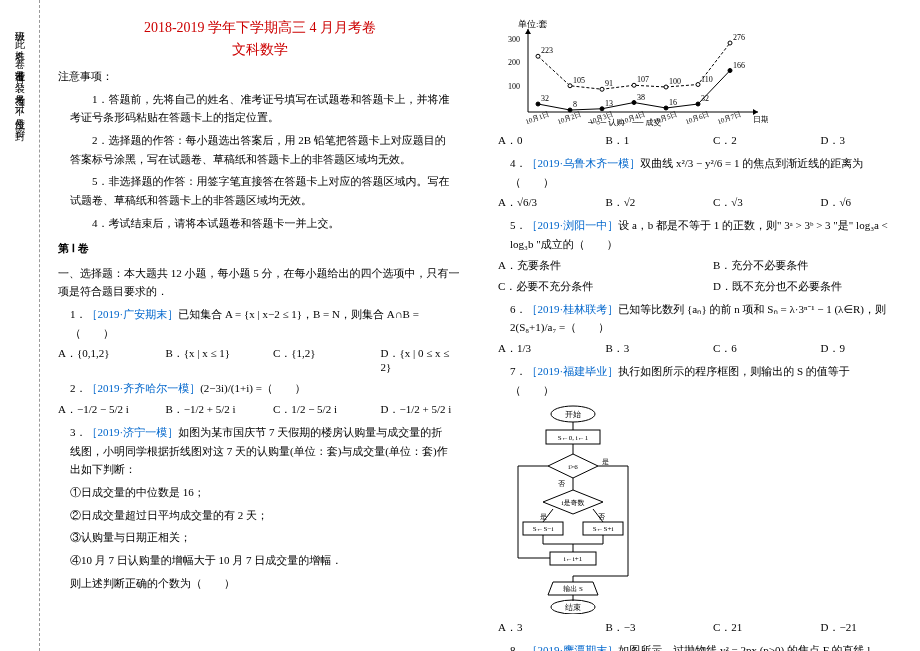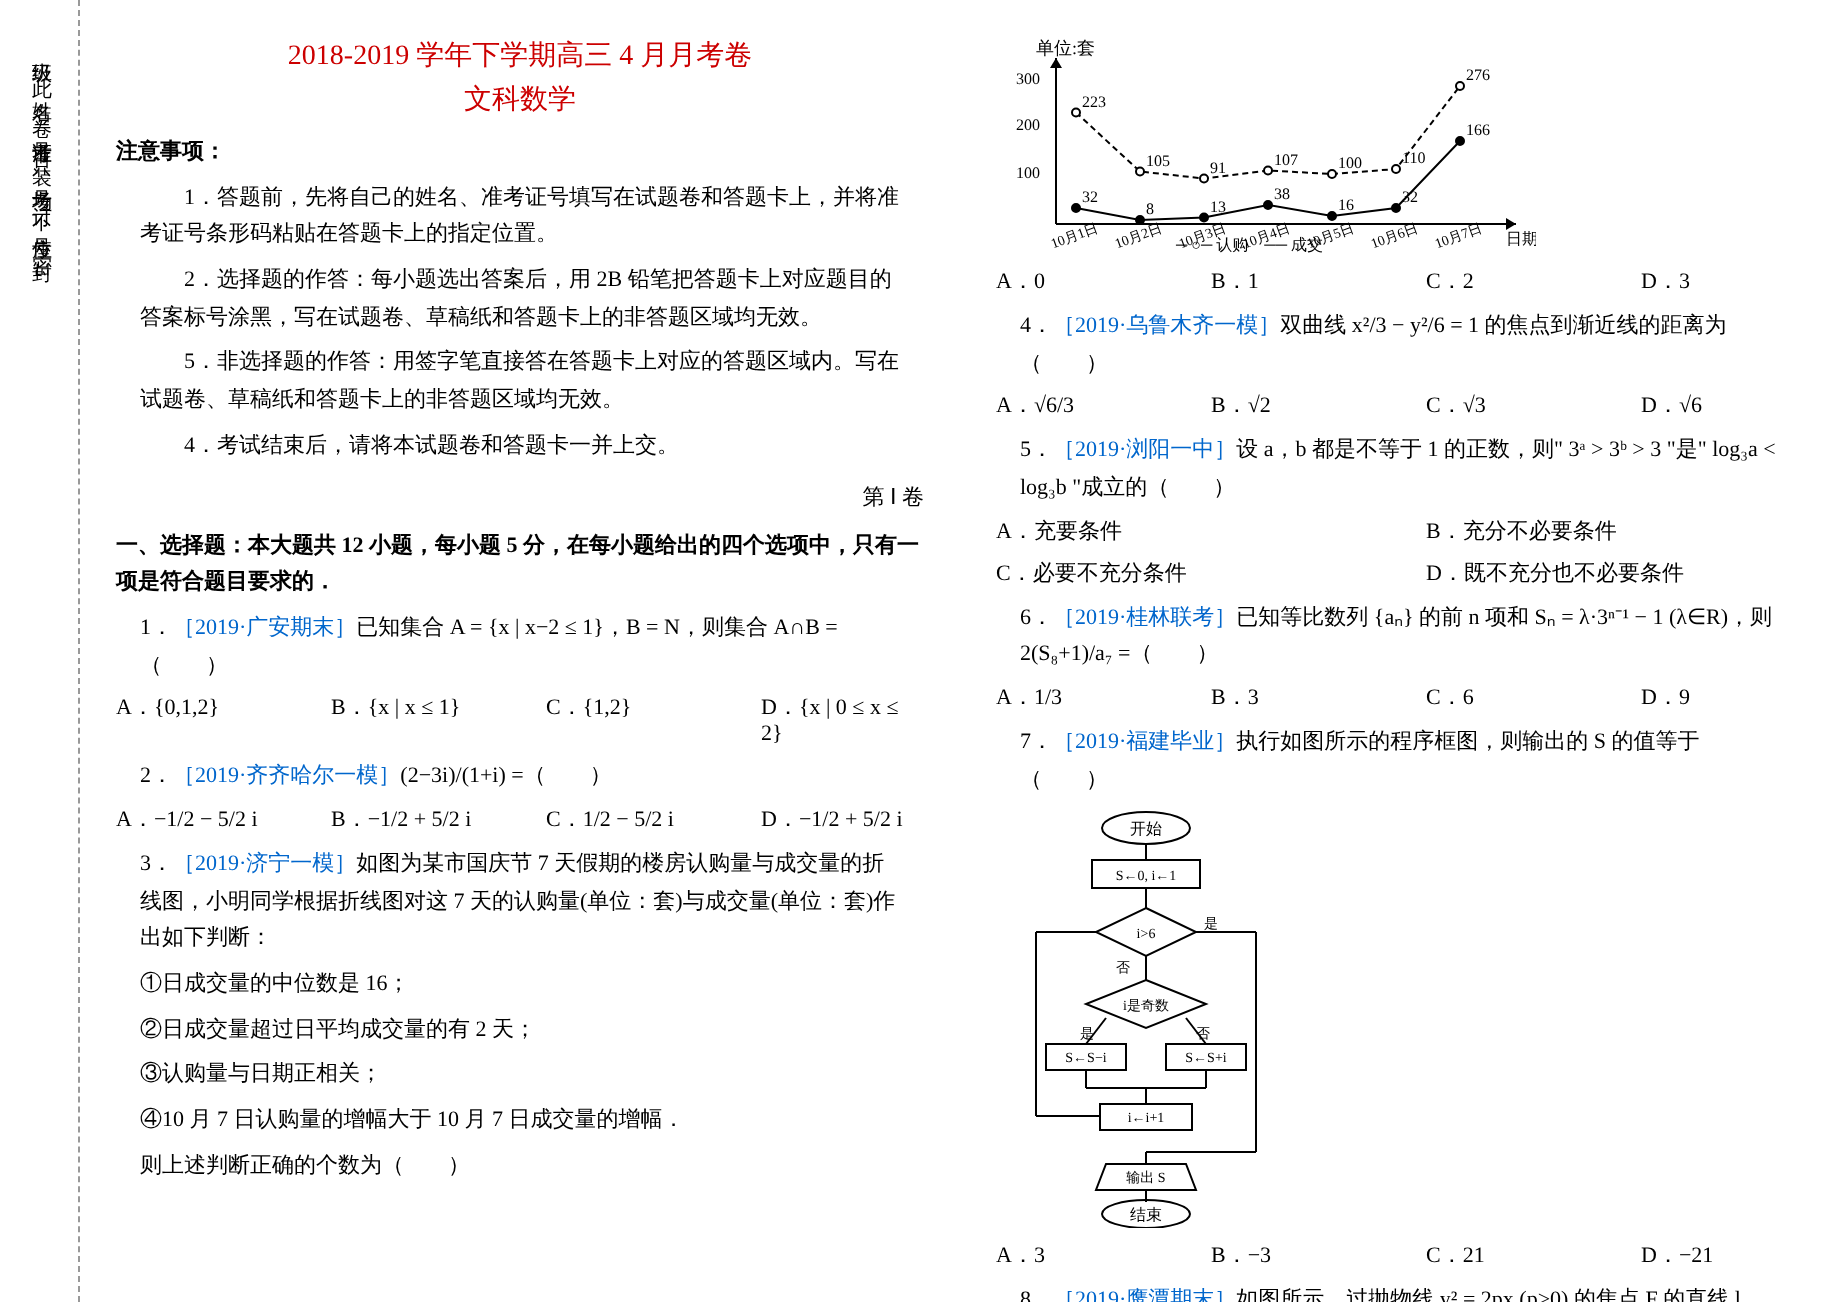--- a/index.html
+++ b/index.html
@@ -2,24 +2,24 @@
 <html><head>
 <meta charset="utf-8">
 <style>
 body{margin:0;font-family:"SimSun",serif;font-size:11px;color:#000;background:#fff;width:920px;height:651px;display:flex}
 .binding{width:40px;border-right:1px dashed #999;display:flex;flex-direction:column;align-items:center;padding:15px 0;font-size:10px}
 .binding .vtext{writing-mode:vertical-rl;margin:8px 0}
 .binding .lbl{writing-mode:vertical-rl;letter-spacing:4px}
 .cols{flex:1;display:flex}
 .col{width:440px;padding:15px 18px;box-sizing:border-box}
 h1{color:#c00;font-size:14px;text-align:center;margin:4px 0;font-weight:normal}
-.sect{font-weight:bold;margin:8px 0 4px}
+.sect{font-weight:normal;margin:8px 0 4px}
 p{margin:4px 12px;line-height:1.7;text-indent:2em}
 .noindent{text-indent:0}
-.center{text-align:right;font-weight:normal;margin:8px 0}
+.center{text-align:left;font-weight:bold;margin:8px 0}
 .opts{display:flex;gap:26px;margin:2px 0 6px;text-indent:0}
 .opts span{flex:1}
 .src{color:#06c}
 .chart{margin:2px 0 6px}
 svg{display:block}
 </style>
 </head>
 <body>
 
 <div class="binding">

